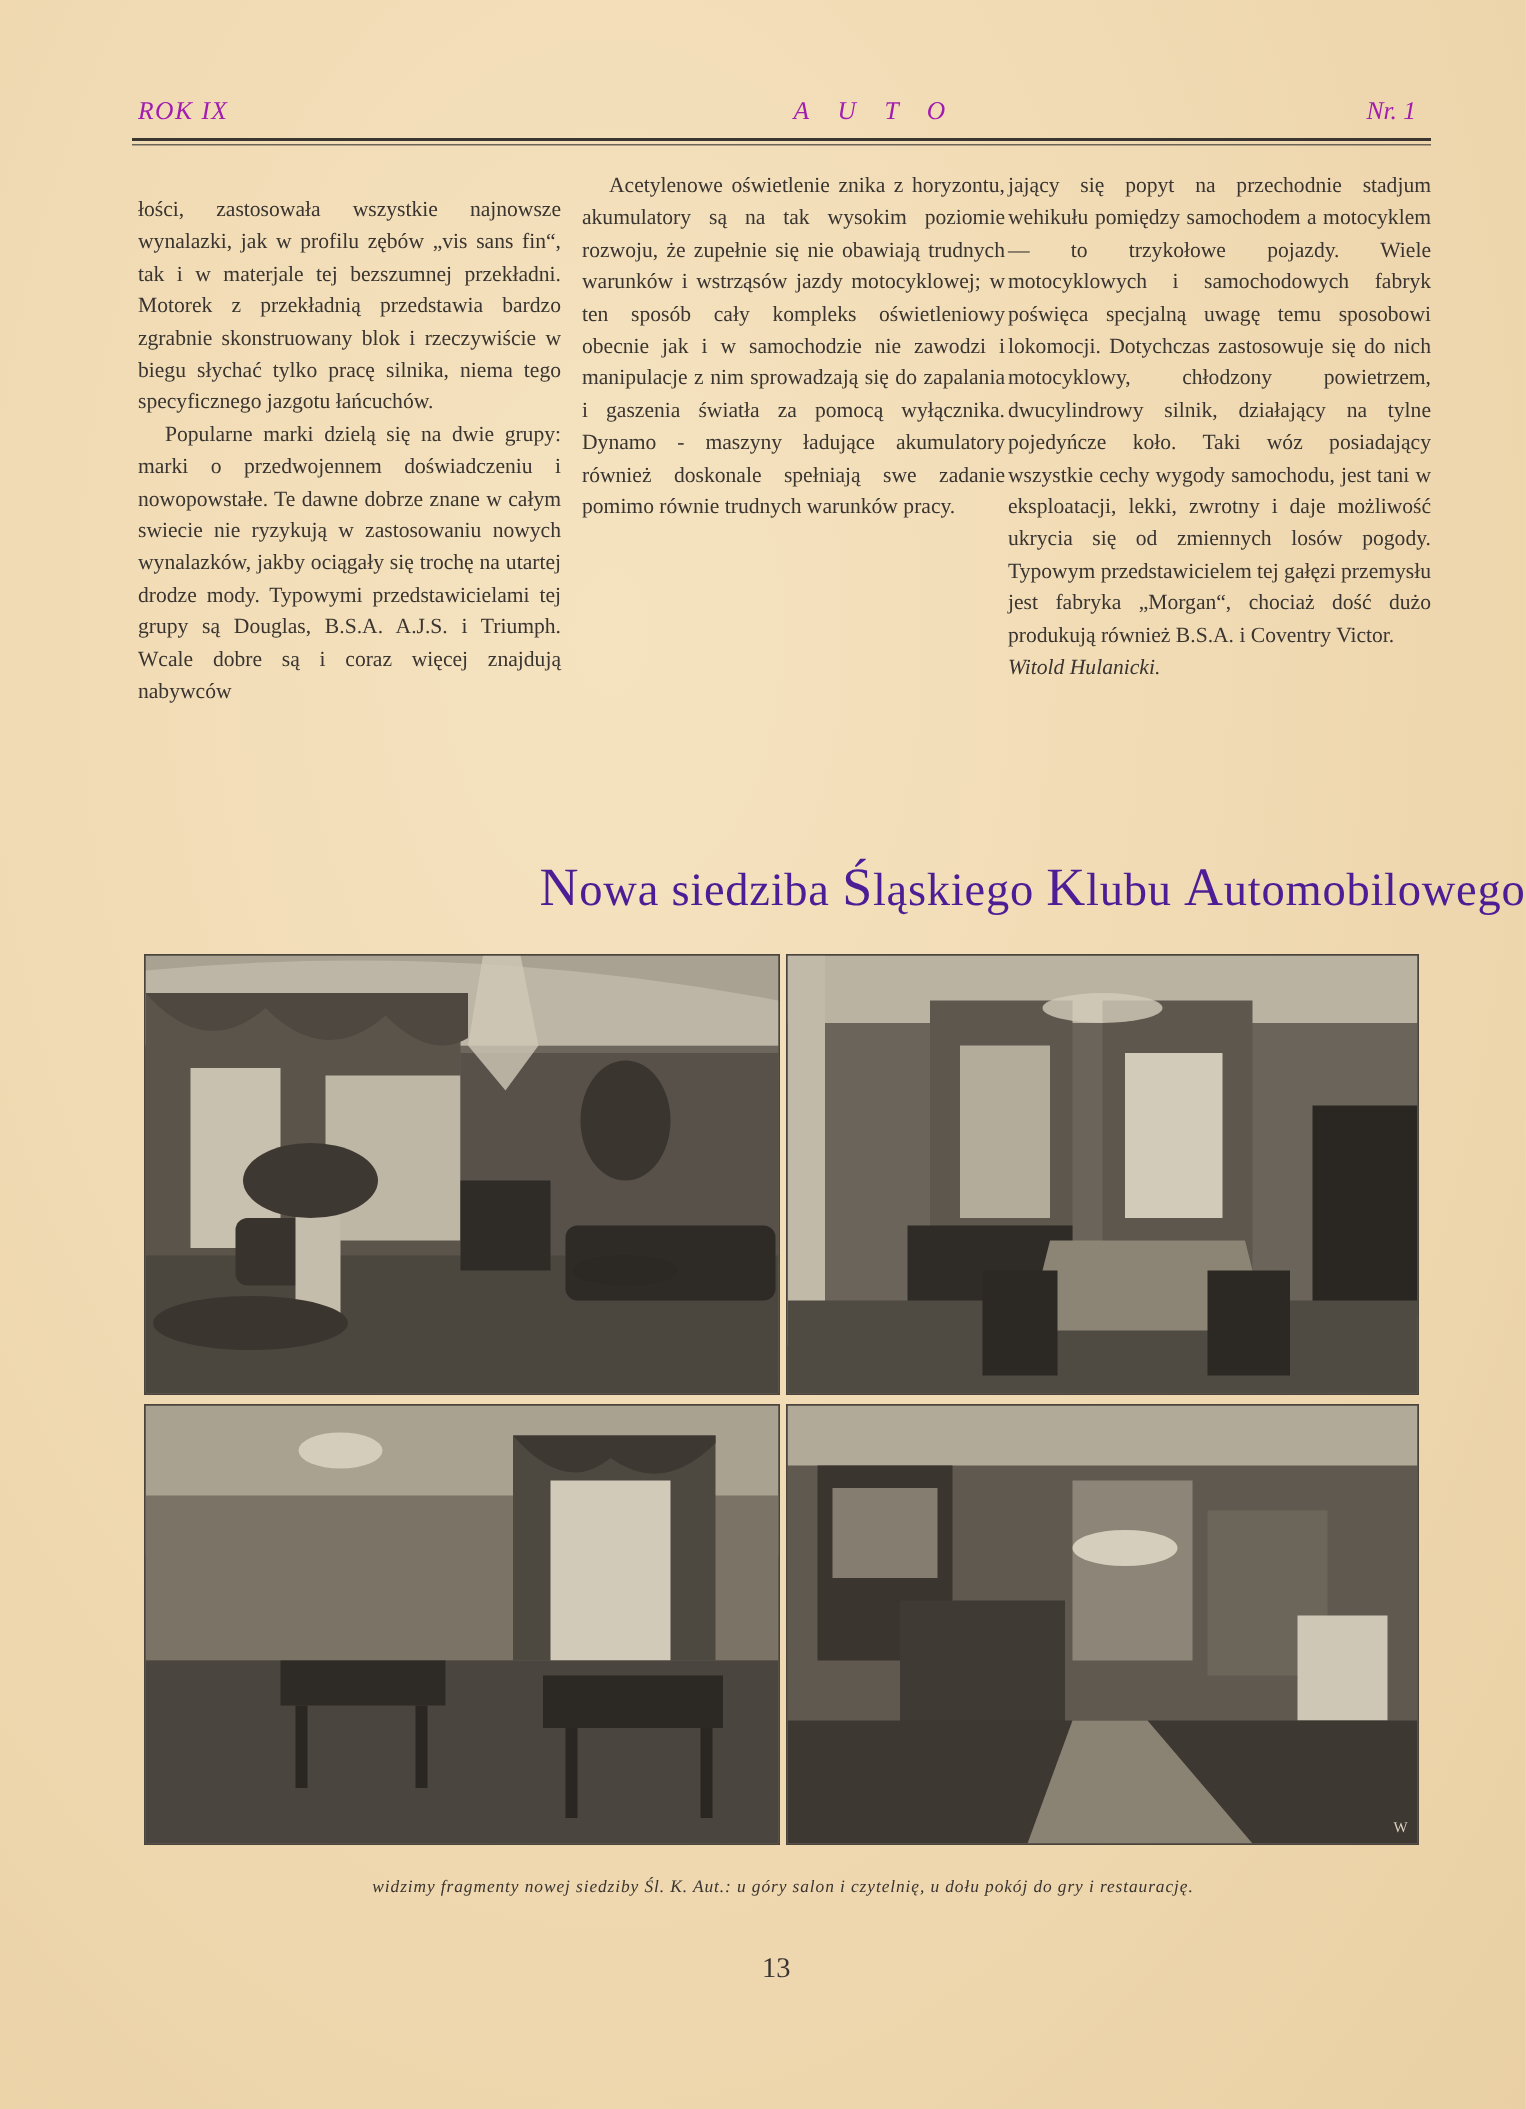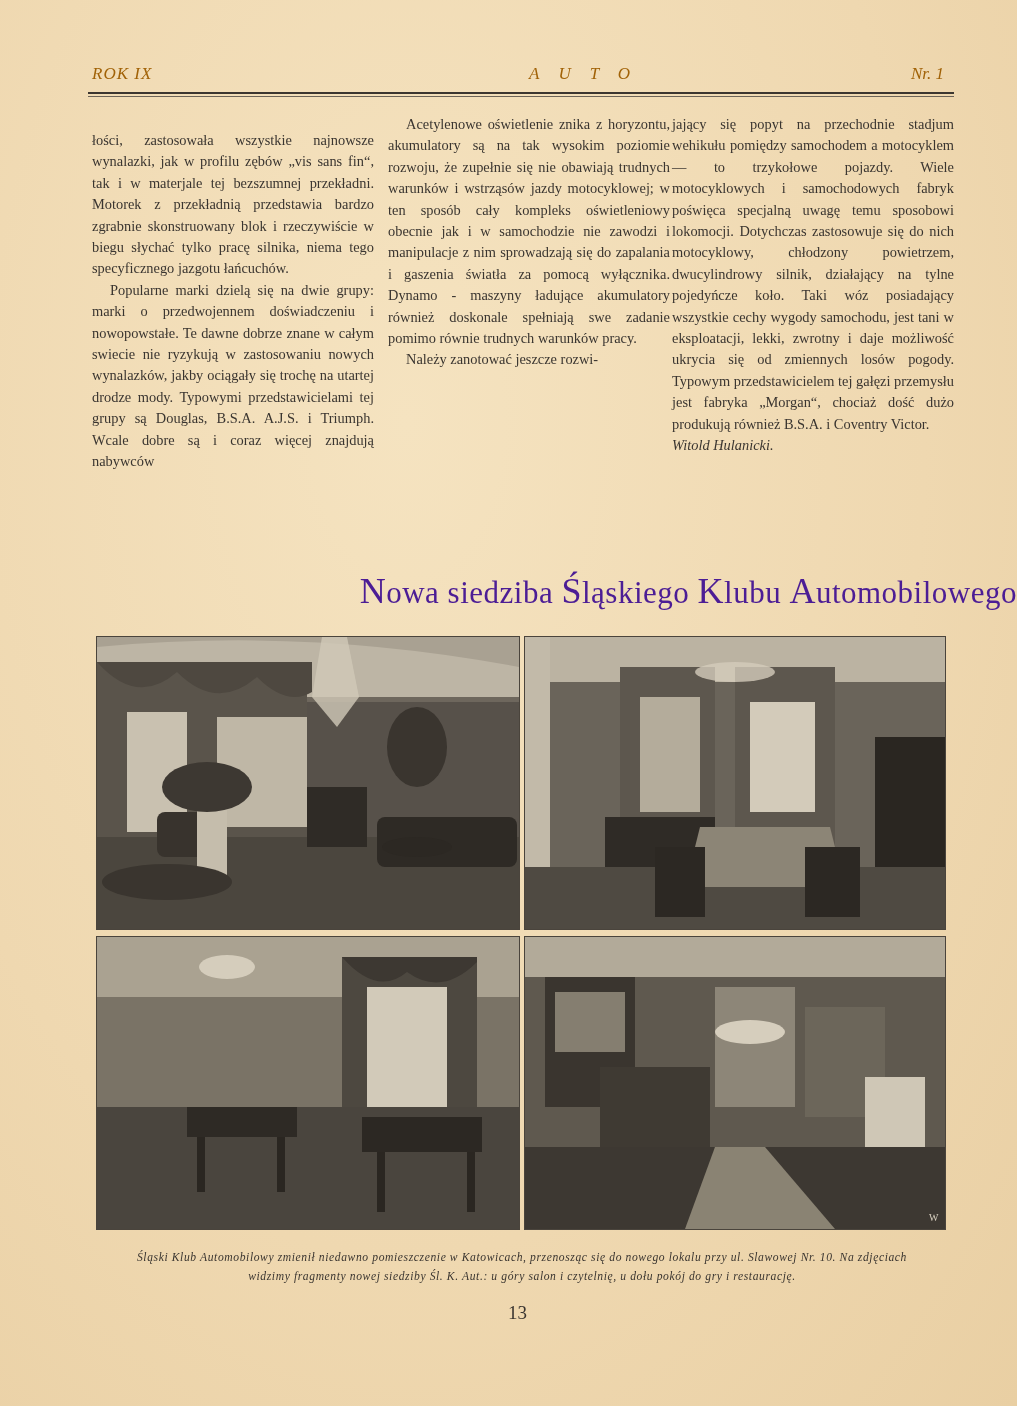--- a/index.html
+++ b/index.html
@@ -7,21 +7,21 @@
     width: 1017px; height: 1406px; overflow: hidden;
     background: #f1dcb6;
     background-image: radial-gradient(ellipse at 40% 30%, #f5e3c0 0%, #efd8b0 60%, #e9cfa3 100%);
     color: #2e2a24;
     font-family: "DejaVu Serif", serif;
     position: relative;
   }
   .header {
     position: absolute; left: 92px; top: 62px; width: 860px; height: 30px;
     font-family: "Liberation Serif", serif; font-style: italic;
-    font-size: 17px; color: #a16207;
+    font-size: 17px; color: #a21caf;
   }
   .header .left { position: absolute; left: 0; top: 2px; letter-spacing: 1px; }
   .header .center { position: absolute; left: 437px; top: 2px; letter-spacing: 19px; }
   .header .right { position: absolute; right: 8px; top: 2px; }
   .rule-thick { position: absolute; left: 88px; top: 92px; width: 866px; height: 2px; background: #3c3630; }
   .rule-thin { position: absolute; left: 88px; top: 96px; width: 866px; height: 1px; background: #6d6458; }
 
   .col {
     position: absolute; top: 114px; width: 282px;
     font-family: "Liberation Serif", serif; font-size: 14.4px; line-height: 21.4px;
@@ -71,21 +71,20 @@
 </div>
 <div class="rule-thick"></div>
 <div class="rule-thin"></div>
 
 <div class="col col1">
   <p>łości, zastosowała wszystkie najnowsze wynalazki, jak w profilu zębów „vis sans fin“, tak i w materjale tej bezszumnej przekładni. Motorek z przekładnią przedstawia bardzo zgrabnie skonstruowany blok i rzeczywiście w biegu słychać tylko pracę silnika, niema tego specyficznego jazgotu łańcuchów.</p>
   <p class="indent">Popularne marki dzielą się na dwie grupy: marki o przedwojennem doświadczeniu i nowopowstałe. Te dawne dobrze znane w całym swiecie nie ryzykują w zastosowaniu nowych wynalazków, jakby ociągały się trochę na utartej drodze mody. Typowymi przedstawicielami tej grupy są Douglas, B.S.A. A.J.S. i Triumph. Wcale dobre są i coraz więcej znajdują nabywców</p>
 </div>
 <div class="col col2">
   <p class="indent">Acetylenowe oświetlenie znika z horyzontu, akumulatory są na tak wysokim poziomie rozwoju, że zupełnie się nie obawiają trudnych warunków i wstrząsów jazdy motocyklowej; w ten sposób cały kompleks oświetleniowy obecnie jak i w samochodzie nie zawodzi i manipulacje z nim sprowadzają się do zapalania i gaszenia światła za pomocą wyłącznika. Dynamo - maszyny ładujące akumulatory również doskonale spełniają swe zadanie pomimo równie trudnych warunków pracy.</p>
-  <p class="indent">Należy zanotować jeszcze rozwi-</p>
 </div>
 <div class="col col3">
   <p>jający się popyt na przechodnie stadjum wehikułu pomiędzy samochodem a motocyklem — to trzykołowe pojazdy. Wiele motocyklowych i samochodowych fabryk poświęca specjalną uwagę temu sposobowi lokomocji. Dotychczas zastosowuje się do nich motocyklowy, chłodzony powietrzem, dwucylindrowy silnik, działający na tylne pojedyńcze koło. Taki wóz posiadający wszystkie cechy wygody samochodu, jest tani w eksploatacji, lekki, zwrotny i daje możliwość ukrycia się od zmiennych losów pogody. Typowym przedstawicielem tej gałęzi przemysłu jest fabryka „Morgan“, chociaż dość dużo produkują również B.S.A. i Coventry Victor.</p>
   <p class="signature">Witold Hulanicki.</p>
 </div>
 
 <div class="title">
   <span class="cap">N</span><span>owa siedziba </span><span class="cap">Ś</span><span>ląskiego </span><span class="cap">K</span><span>lubu </span><span class="cap">A</span><span>utomobilowego</span>
 </div>
 
@@ -161,17 +160,16 @@
     <rect x="280" y="70" width="80" height="110" fill="#6c665a"></rect>
     <rect x="340" y="140" width="60" height="70" fill="#cfc7b6"></rect>
     <ellipse cx="225" cy="95" rx="35" ry="12" fill="#d6cebd"></ellipse>
     <path d="M0 210 L420 210 L420 292 L0 292 Z" fill="#3d3832"></path>
     <path d="M190 210 L240 210 L310 292 L160 292 Z" fill="#8a8373"></path>
     <text x="404" y="284" font-family="Liberation Serif, serif" font-size="10" fill="#d8d0c0">W</text>
   </svg>
 </div>
 
 <div class="caption">
-  <div>Śląski Klub Automobilowy zmienił niedawno pomieszczenie w Katowicach, przenosząc się do nowego lokalu przy ul. Slawowej Nr. 10. Na zdjęciach</div>
   <div>widzimy fragmenty nowej siedziby Śl. K. Aut.: u góry salon i czytelnię, u dołu pokój do gry i restaurację.</div>
 </div>
 
 <div class="pagenum">13</div>
 
 </body></html>

